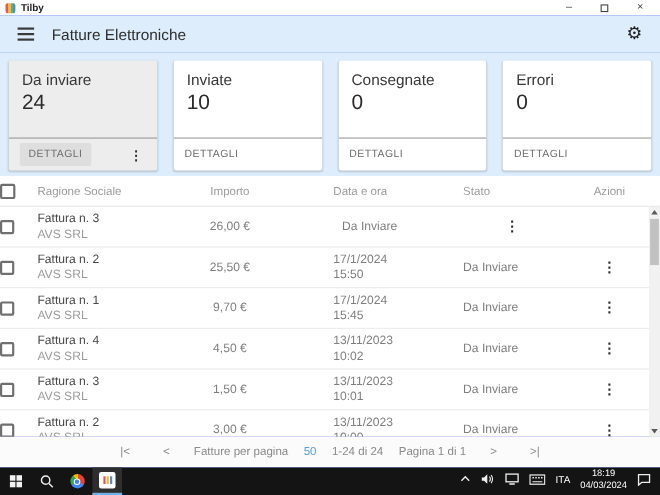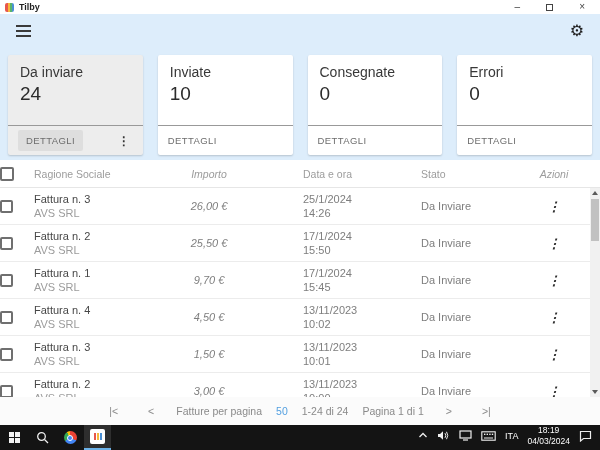--- a/index.html
+++ b/index.html
@@ -33,21 +33,21 @@
   .card-action { font-size:9.5px; letter-spacing:.4px; color:#6d6d6d; cursor:pointer; }
   .card.selected .card-action { background:#dedede; padding:5px 8px; border-radius:2px; }
   .card-kebab { font-size:12px; color:#333; font-weight:bold; cursor:pointer; padding:0 3px; }
 
   
   .table-wrap { flex:0 0 237px; background:#ffffff; position:relative; overflow:hidden; }
   .tgrid { display:grid; grid-template-columns:34px 125px 100px 44px 110px 105px 72px; align-items:center; }
   .thead { height:28px; border-bottom:1px solid #e6e6e6; color:#9c9c9c; font-size:10.5px; }
   .trow { height:37px; border-bottom:1px solid #ececec; }
   .checkbox { width:13px; height:13px; border:2px solid #6f6f6f; border-radius:2px; background:#fff; display:inline-block; cursor:pointer; }
-  .c-center { text-align:center;font-style:italic; }
+  .c-center { text-align:center; }
   .c-status { padding-left:8px; }
   .cell-title { font-size:11px; color:#474747; line-height:1.3; }
   .cell-sub { font-size:11px; color:#9c9c9c; line-height:1.3; }
   .cell-muted { font-size:11px; color:#7e7e7e; line-height:1.3; }
   .row-kebab { font-size:13px; color:#2f2f2f; font-weight:bold; cursor:pointer; }
 
   
   .vscroll { position:absolute; top:28px; right:0; bottom:0; width:10px; background:#f1f1f1; }
   .sb-arrow { position:absolute; left:0; width:10px; height:10px; display:flex; align-items:center; justify-content:center; cursor:pointer; }
   .sb-up { top:0; } .sb-down { bottom:0; }
@@ -91,20 +91,21 @@
       <span class="win-btn">×</span>
     </div>
   </div>
 
   <div class="appbar">
     <span class="hamburger">
         <i></i>
         <i></i>
         <i></i>
       </span>
+    <span class="appbar-title">Fatture Elettroniche</span>
     <span class="gear">⚙</span>
   </div>
 
   <div class="cards">
 
       <div class="card selected">
         <div class="card-body">
           <div class="card-label">Da inviare</div>
           <div class="card-value">24</div>
         </div>
@@ -161,24 +162,20 @@
     </div>
 
       <div class="tgrid trow">
         <span class="checkbox"></span>
         <span>
           <div class="cell-title">Fattura n. 3</div>
           <div class="cell-sub">AVS SRL</div>
         </span>
         <span class="cell-muted c-center">26,00 €</span>
         <span></span>
-        <span>
-          <div class="cell-muted">25/1/2024</div>
-          <div class="cell-muted">14:26</div>
-        </span>
         <span class="cell-muted c-status">Da Inviare</span>
         <span class="c-center"><span class="row-kebab">⋮</span></span>
       </div>
 
       <div class="tgrid trow">
         <span class="checkbox"></span>
         <span>
           <div class="cell-title">Fattura n. 2</div>
           <div class="cell-sub">AVS SRL</div>
         </span>

